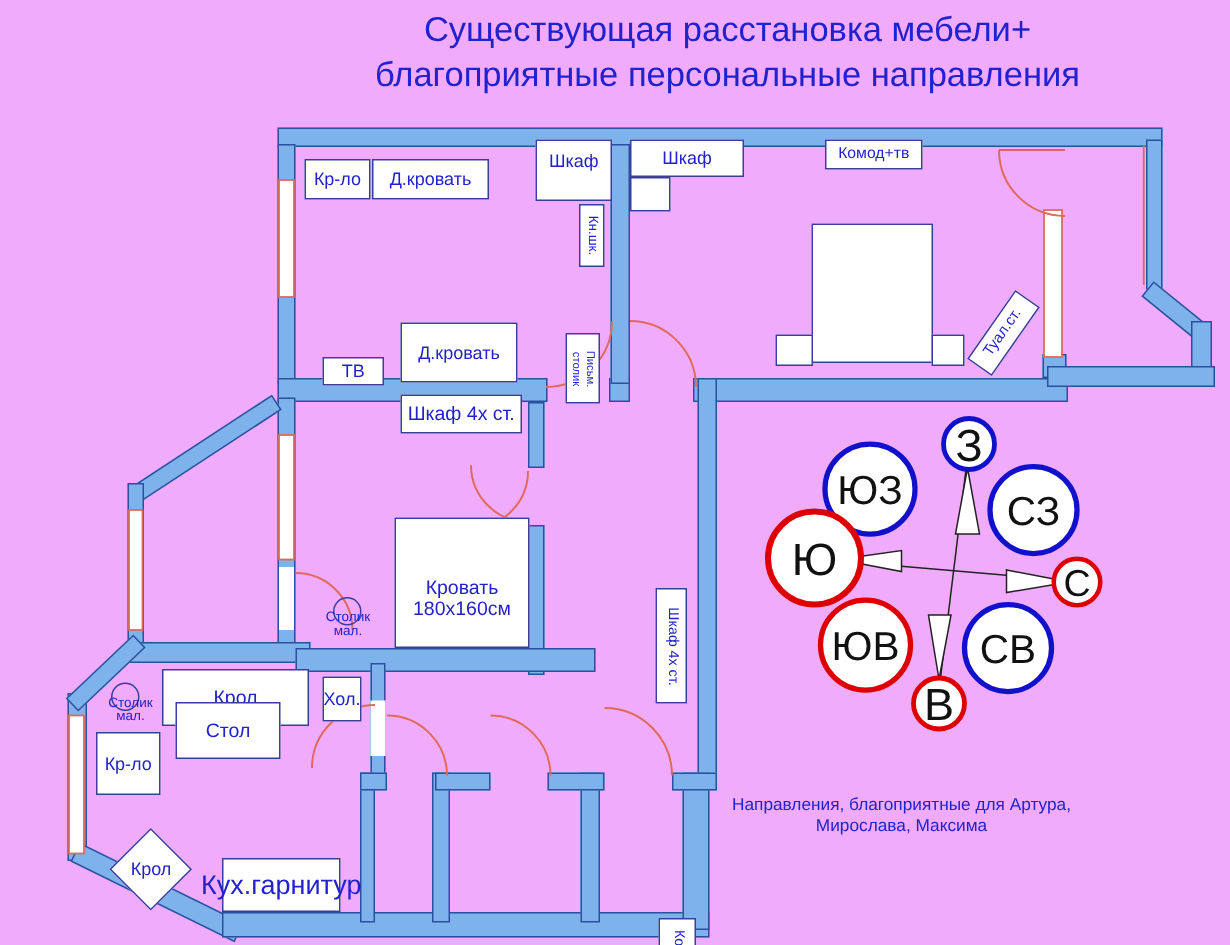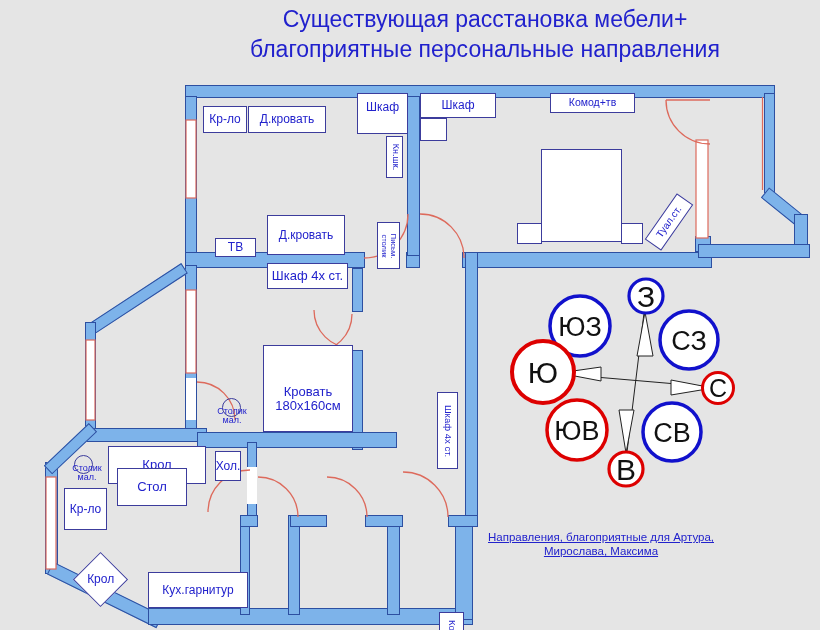--- a/index.html
+++ b/index.html
@@ -1,36 +1,36 @@
 <!DOCTYPE html>
 <html><head>
 <meta charset="utf-8">
 <style>
   html,body{margin:0;padding:0;background:#fff;}
-  #stage{position:relative;width:820px;height:630px;background:#e5e5e5;overflow:hidden;
+  #stage{position:relative;width:820px;height:630px;background:#f0abfc;overflow:hidden;
          font-family:"Liberation Sans","DejaVu Sans",sans-serif;}
   
   .w{position:absolute;background:#7db3ea;border:1px solid #2d4fa1;box-sizing:border-box;z-index:1;}
   .diag{transform-origin:0 50%;}
   
   #overlay{position:absolute;left:0;top:0;z-index:2;}
   
   .f{position:absolute;background:#fff;border:1px solid #3c3c9c;box-sizing:border-box;z-index:3;
      color:#2222cc;display:flex;align-items:center;justify-content:center;text-align:center;line-height:1.05;}
   .nb{border:none;background:transparent;}
   .vbox{position:relative;}
   .vbox>span{position:absolute;left:50%;top:50%;transform:translate(-50%,-50%) rotate(90deg);white-space:nowrap;}
   .vbox>.two{transform:translate(-50%,-50%) rotate(90deg);text-align:center;}
   .circ{position:absolute;border:1px solid #3c3c9c;border-radius:50%;z-index:3;background:transparent;}
   #title{position:absolute;left:150px;top:4px;width:670px;text-align:center;z-index:4;
          color:#2121cd;font-size:23px;line-height:30px;}
   #legend{position:absolute;left:431px;top:530px;width:340px;text-align:center;z-index:4;
           font-size:11.5px;line-height:14px;}
   #legend .r{color:#cc2222;}
-  #legend .b{color:#2222cc;text-decoration:underline;}
+  #legend .b{color:#2222cc;}
 </style>
 </head>
 <body>
 
 <div id="stage">
 
   <div id="title">
     <div>Существующая расстановка мебели+</div>
     <div>благоприятные персональные направления</div>
   </div>
@@ -177,21 +177,21 @@
       <span>Шкаф 4х ст.</span>
     </div>
   <div class="f vbox" style="left:439px;top:446px;width:25px;height:44px;font-size:9.5px">
       <span>Комод</span>
     </div>
 
   <div class="f" style="left:420px;top:93px;width:76px;height:25px;font-size:12px">
       <span>Шкаф</span>
     </div>
   <div class="f" style="left:420px;top:118px;width:27px;height:23px"></div>
-  <div class="f" style="left:550px;top:93px;width:85px;height:20px;font-size:10.5px">
+  <div class="f" style="left:550px;top:93px;width:65px;height:20px;font-size:10.5px">
       <span>Комод+тв</span>
     </div>
   <div class="f" style="left:541px;top:149px;width:81px;height:93px"></div>
   <div class="f" style="left:517px;top:223px;width:25px;height:21px"></div>
   <div class="f" style="left:621px;top:223px;width:22px;height:21px"></div>
   <div class="f" style="left:641px;top:212px;width:56px;height:20px;font-size:10px;transform:rotate(-55deg)">
       <span>Туал.ст.</span>
     </div>
 
   <div class="circ" style="left:74px;top:455px;width:17px;height:17px"></div>
@@ -206,21 +206,21 @@
     </div>
   <div class="f" style="left:64px;top:488px;width:43px;height:42px;font-size:12px">
       <span>Кр-ло</span>
     </div>
   <div class="f" style="left:117px;top:468px;width:70px;height:38px;font-size:13px">
       <span>Стол</span>
     </div>
   <div class="f" style="left:81px;top:560px;width:39px;height:39px;font-size:12px;transform:rotate(45deg)">
       <span style="transform:rotate(-45deg);white-space:nowrap">Крол</span>
     </div>
-  <div class="f" style="left:148px;top:572px;width:100px;height:36px;font-size:12px">
+  <div class="f" style="left:148px;top:572px;width:79px;height:36px;font-size:18px">
       <span>Кух.гарнитур</span>
     </div>
 
   <div id="legend">
     <div class="b">Направления, благоприятные для Артура,</div>
     <div class="b">Мирослава, Максима</div>
   </div>
 
 </div>
 

